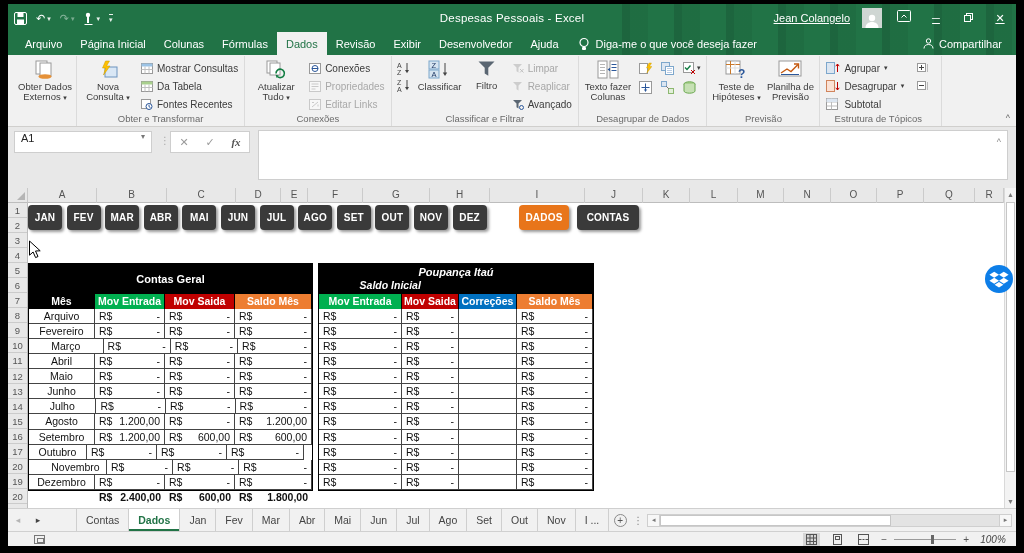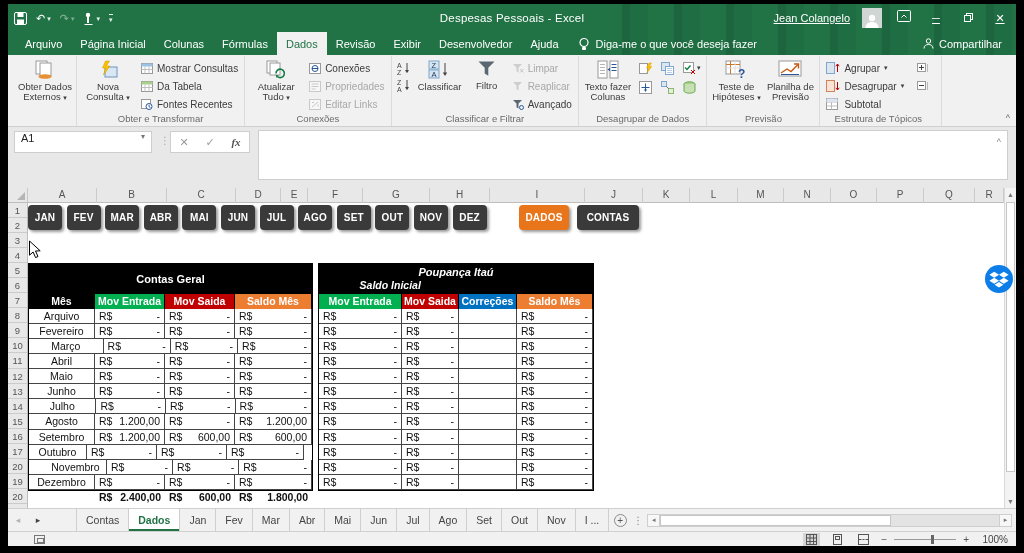--- a/index.html
+++ b/index.html
@@ -112,21 +112,21 @@
   
   .statusbar { flex:0 0 15px; background:#f1f1f1; border-top:1px solid #d0d0d0; display:flex; align-items:center; padding:0 8px 0 26px; font-size:10px; color:#555; }
   .macroico { width:11px; height:9px; border:1px solid #777; position:relative; }
   .macroico::after { content:""; position:absolute; left:2px; top:2px; width:5px; height:3px; border:1px solid #777; }
   .sb-right { margin-left:auto; display:flex; align-items:center; gap:9px; }
   .viewbtn { width:17px; height:13px; display:flex; align-items:center; justify-content:center; }
   .viewbtn.active { background:#d5d5d5; }
   .zoomctl { display:flex; align-items:center; gap:7px; }
   .z-track { position:relative; width:62px; height:1px; background:#9a9a9a; }
   .z-thumb { position:absolute; left:60%; top:-4px; width:3px; height:9px; background:#666; }
-  .zoomval { width:30px; text-align:right; color:#444; }
+  .zoomval { width:30px; text-align:center; color:#444;font-style:italic; }
 </style>
 </head>
 <body>
 
 <div class="screen">
 <div class="window">
 
   <div class="header">
     <div class="deco"></div>
 

